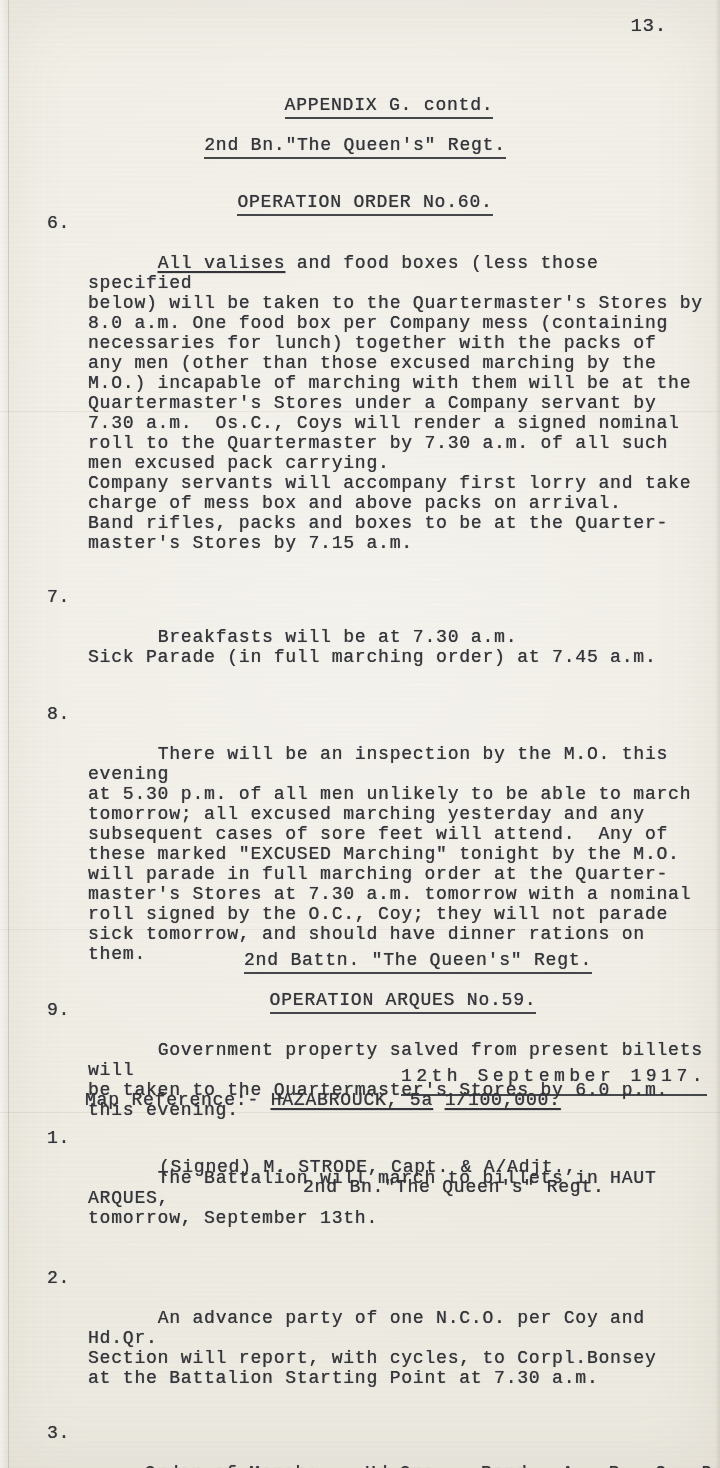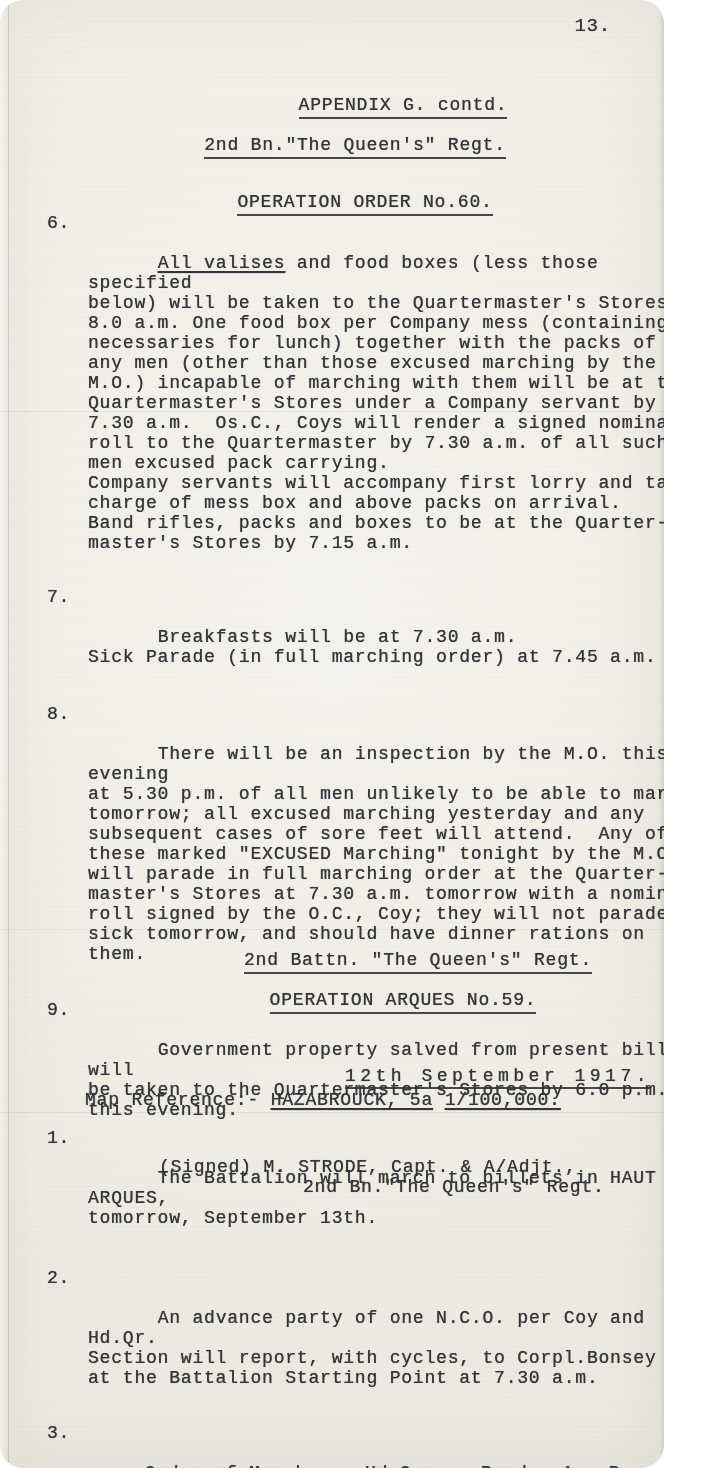--- a/index.html
+++ b/index.html
@@ -1,49 +1,48 @@
 <!DOCTYPE html>
 <html><head>
 <meta charset="utf-8">
 <style>
   html,body { margin:0; padding:0; }
   .page {
     position:relative;
-    width:664px; height:1468px;
+    width:720px; height:1468px;
     overflow:hidden;
     background:
       radial-gradient(ellipse 900px 1100px at 50% 42%, rgba(255,255,255,0.35), rgba(255,255,255,0) 70%),
       repeating-linear-gradient(0deg, rgba(120,110,90,0.015) 0 2px, rgba(0,0,0,0) 2px 5px),
       linear-gradient(180deg, #f1eee6 0%, #efece4 35%, #eeebe2 70%, #ece9e0 100%);
     box-shadow: inset 0 0 70px rgba(120,108,85,0.10);
     font-family:"Liberation Mono","DejaVu Sans Mono",monospace;
     font-size:18px; line-height:20px; letter-spacing:0.8px;
     color:#34363b;
     text-shadow: 0 0 0.7px rgba(52,54,59,0.70), 0.4px 0.4px 0.6px rgba(52,54,59,0.30);
-    border-radius: 23px;
   }
   .edge-left  { position:absolute; left:8px; top:0; width:1px; height:100%; background:rgba(140,132,112,0.30); }
   .edge-left2 { position:absolute; left:0; top:0; width:8px; height:100%; background:linear-gradient(90deg, rgba(255,255,255,0.5), rgba(255,255,255,0)); }
   .edge-right { position:absolute; right:0; top:0; width:5px; height:100%; background:linear-gradient(270deg, rgba(150,140,118,0.22), rgba(0,0,0,0)); }
   .crease-1 { position:absolute; left:0; top:411px;  width:100%; height:1px; background:rgba(150,142,120,0.12); }
   .crease-2 { position:absolute; left:0; top:929px;  width:100%; height:1px; background:rgba(150,142,120,0.12); }
   .crease-3 { position:absolute; left:0; top:1112px; width:100%; height:1px; background:rgba(150,142,120,0.14); }
 
   .page-number { position:absolute; top:16px; right:53px; font-size:19px; }
 
   .headings { position:absolute; left:0; width:720px; text-align:center; }
   .headings.sec-g { top:95px; }
   .headings.sec-f { top:950px; }
   .h-line { height:22px; margin-bottom:18px; }
   .h-line span {
     display:inline-block; position:relative;
     border-bottom:2px solid rgba(46,48,53,0.88);
     padding-bottom:2px;
   }
-  .hg1 span { left:43px; } .hg2 span { left:-5px; } .hg3 span { left:5px;margin-top:17px; }
+  .hg1 span { left:29px; } .hg2 span { left:-5px; } .hg3 span { left:5px;margin-top:17px; }
   .hf1 span { left:23px; } .hf2 span { left:58px; } .hf3 span { left:43px; }
 
   .body-col { position:absolute; left:88px; width:626px; }
   .sec-g-body { top:213px; }
   .sec-f-body { top:1128px; }
 
   .para { position:relative; white-space:pre-wrap; }
   .para .num { position:absolute; left:-41px; top:0; }
   .p6 { margin-bottom:14px; }
   .p7 { margin-bottom:17px; }
@@ -55,21 +54,21 @@
   .f3 .num { left:-28px; }
 
   .sig-line-1 { margin-left:71px; white-space:pre; }
   .sig-line-2 { margin-left:215px; white-space:pre; }
   .dist-line  { margin-left:-5px;  white-space:pre; }
 
   .date-line {
     position:absolute; top:1066px; right:13px;
     letter-spacing:4.5px;
     border-bottom:2px solid rgba(46,48,53,0.88);
-    padding-bottom:1px;
+    padding-bottom:8px;
   }
   .map-line { position:absolute; left:85px; top:1090px; white-space:pre; }
 
   .u  { text-decoration:underline; text-decoration-thickness:2px; text-underline-offset:3px; text-decoration-color:rgba(46,48,53,0.88);margin-top:8px; }
 </style>
 </head>
 <body>
 
 <div class="page">
   <div class="edge-left2"></div>

